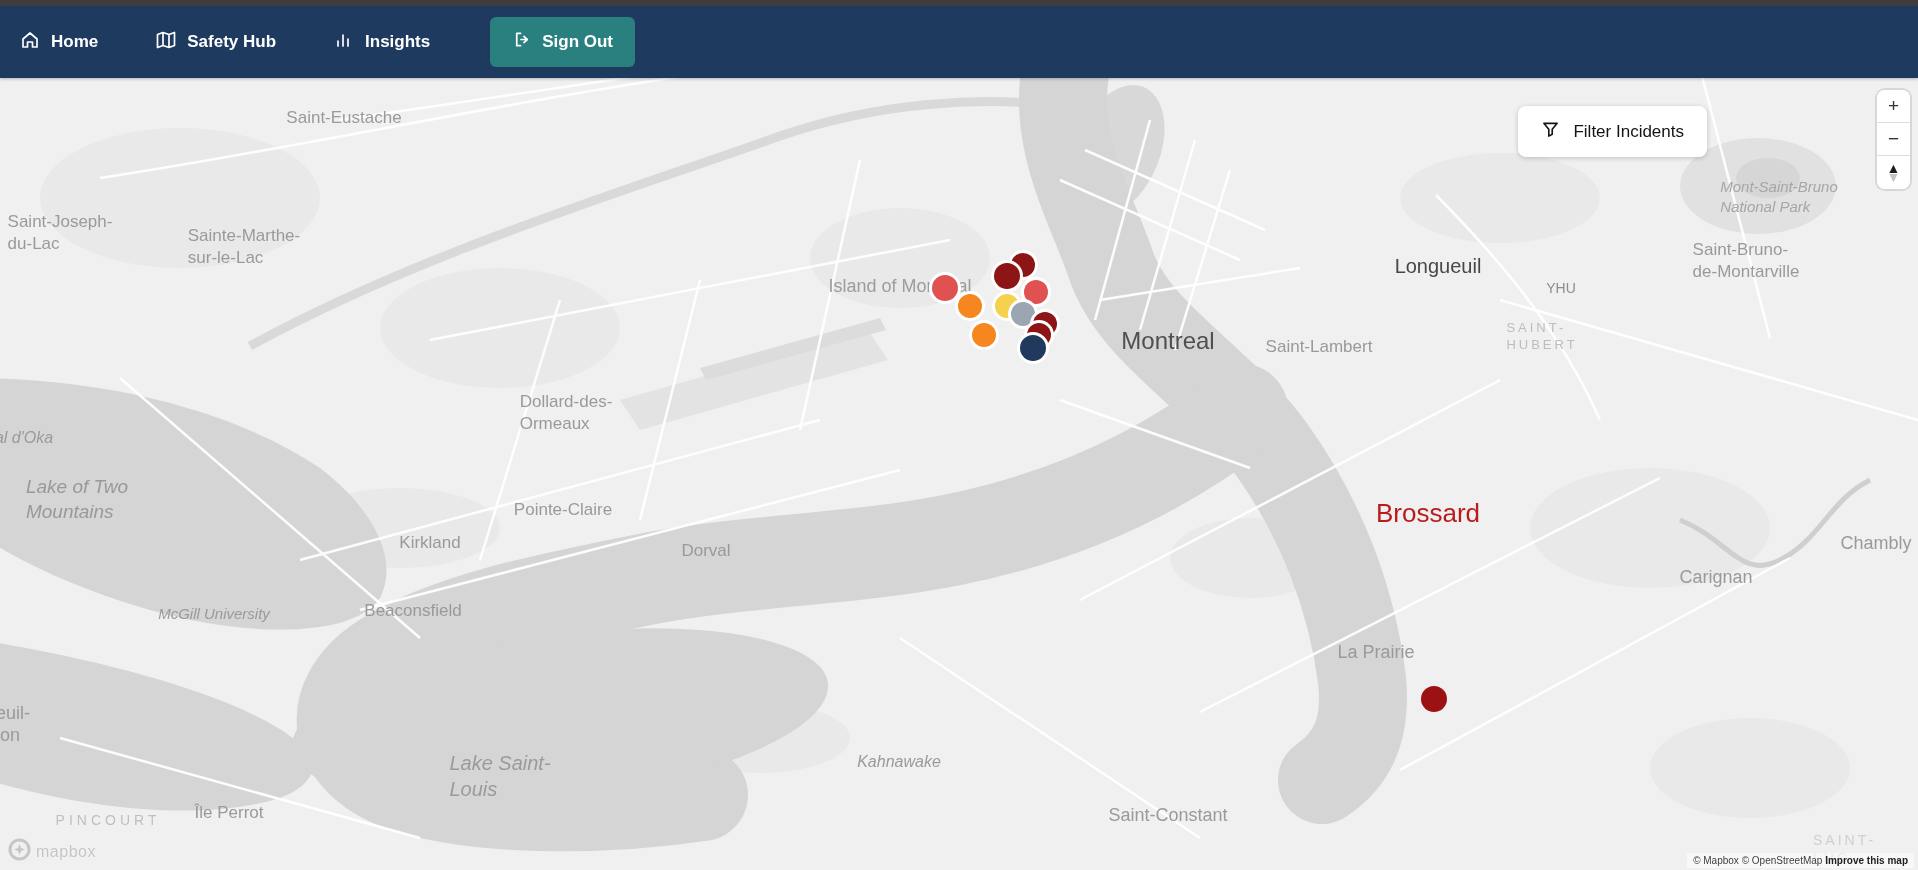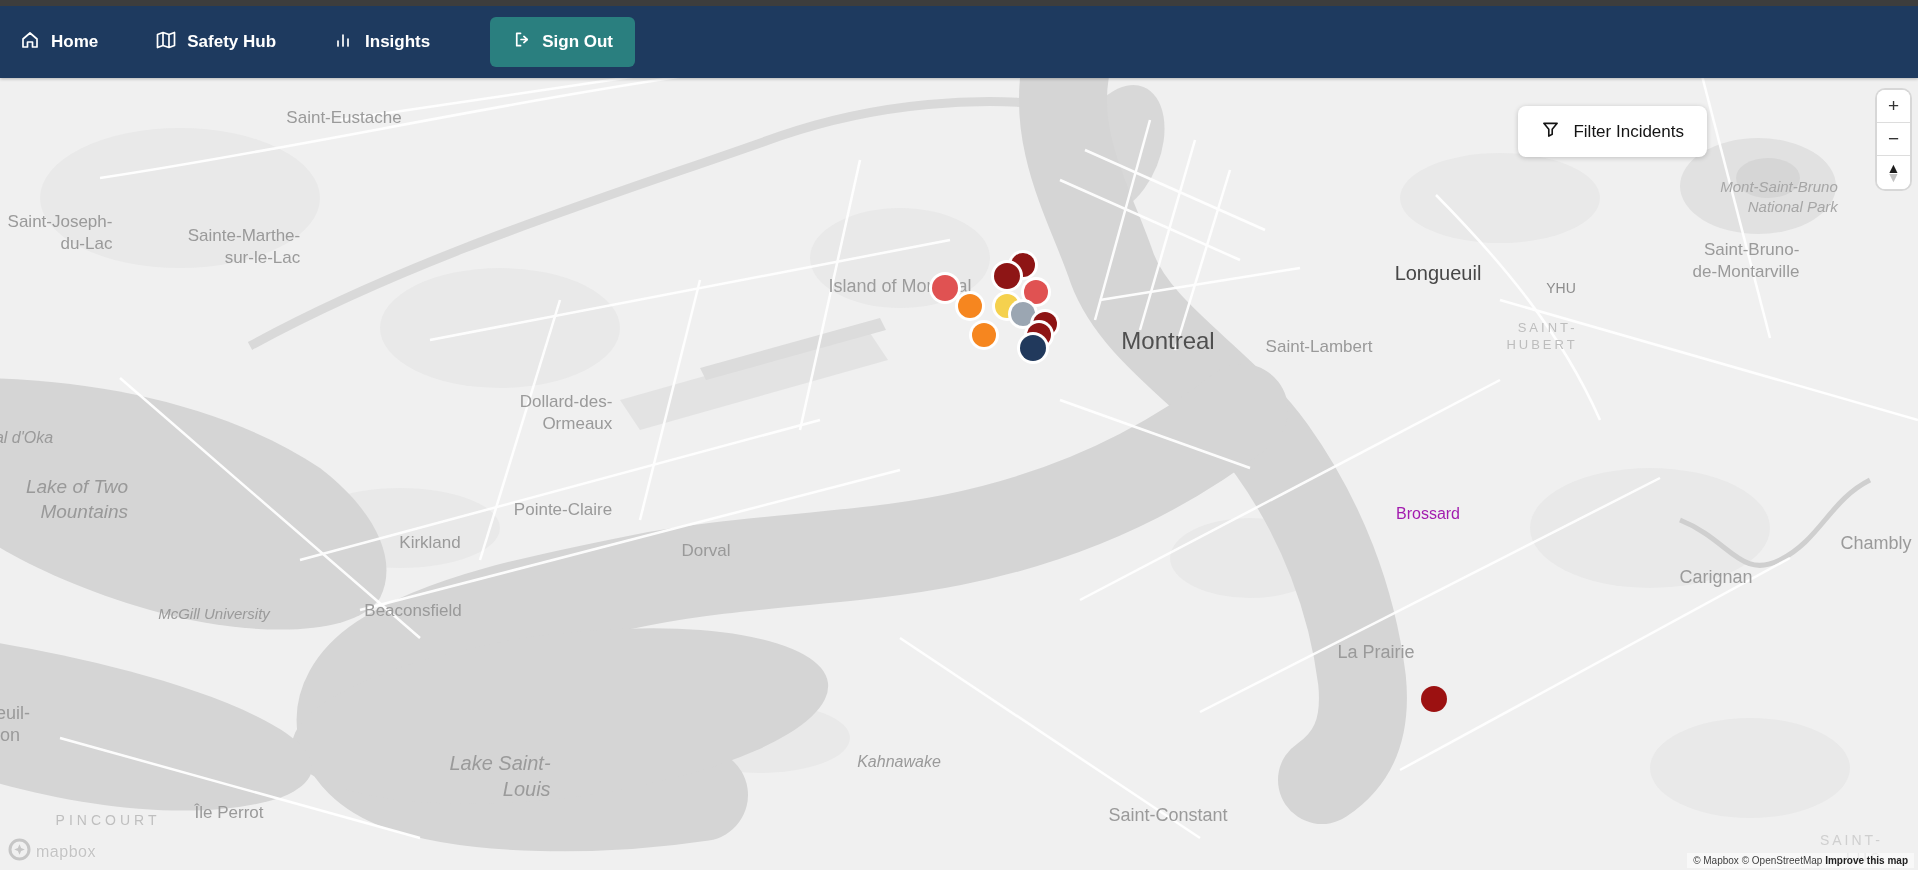--- a/index.html
+++ b/index.html
@@ -22,21 +22,21 @@
     display:flex; align-items:center; gap:11px; background:#2a7f7f; color:#ffffff;
     font-family:"Liberation Sans",sans-serif; font-size:17px; font-weight:600;
     padding:13px 22px; border:none; border-radius:6px; cursor:pointer; margin-left:2px;
   }
   .signout-btn svg { width:19px; height:19px; stroke:#ffffff; fill:none; stroke-width:1.8; stroke-linecap:round; stroke-linejoin:round; }
 
   .map { position:absolute; top:78px; left:0; width:1918px; height:792px; background:#f0f0f0; overflow:hidden; }
   .map svg.basemap { position:absolute; left:0; top:0; z-index:0; }
   .labels-layer { position:absolute; inset:0; z-index:2; pointer-events:none; }
   .markers-layer { position:absolute; inset:0; z-index:3; }
-  .map-label { position:absolute; color:#9a9a9a; white-space:pre-line; text-align:right; line-height:1.3; }
+  .map-label { position:absolute; color:#9a9a9a; white-space:pre-line; text-align:left; line-height:1.3; }
   .marker { position:absolute; border-radius:50%; cursor:pointer; }
 
   .btn-filter {
     position:absolute; top:28px; right:211px; height:51px; padding:0 23px; z-index:10;
     background:#ffffff; border:none; border-radius:8px; cursor:pointer;
     display:flex; align-items:center; gap:13px;
     font-family:"Liberation Sans",sans-serif; font-size:17px; font-weight:500; color:#141414;
     box-shadow:0 1px 5px rgba(0,0,0,.2);
   }
   .btn-filter svg { width:19px; height:19px; stroke:#141414; fill:none; stroke-width:1.7; stroke-linejoin:round; }
@@ -180,29 +180,29 @@
       <div class="map-label" style="left: 566px; top: 335px; font-size: 17px; transform: translate(-50%, -50%);">Dollard-des-
 Ormeaux</div>
       <div class="map-label" style="left: 563px; top: 432px; font-size: 17px; transform: translate(-50%, -50%);">Pointe-Claire</div>
       <div class="map-label" style="left: 418px; top: 465px; font-size: 17px; transform: translate(-50%, -50%); margin-left: 12px;">Kirkland</div>
       <div class="map-label" style="left: 706px; top: 473px; font-size: 17px; transform: translate(-50%, -50%);">Dorval</div>
       <div class="map-label" style="left: 413px; top: 533px; font-size: 17px; transform: translate(-50%, -50%);">Beaconsfield</div>
       <div class="map-label" style="left: 214px; top: 536px; font-size: 15px; font-style: italic; transform: translate(-50%, -50%);">McGill University</div>
       <div class="map-label" style="left: 900px; top: 209px; font-size: 18px; color: rgb(156, 156, 156); transform: translate(-50%, -50%);">Island of Montreal</div>
       <div class="map-label" style="left: 1168px; top: 263px; font-size: 24px; color: rgb(79, 79, 79); font-weight: 500; transform: translate(-50%, -50%);">Montreal</div>
       <div class="map-label" style="left: 1319px; top: 269px; font-size: 17px; transform: translate(-50%, -50%);">Saint-Lambert</div>
-      <div class="map-label" style="left: 1438px; top: 195px; font-size: 20px; color: rgb(71, 71, 71); font-weight: 500; transform: translate(-50%, -50%);">Longueuil</div>
+      <div class="map-label" style="left: 1438px; top: 188px; font-size: 20px; color: rgb(71, 71, 71); font-weight: 500; transform: translate(-50%, -50%);">Longueuil</div>
       <div class="map-label" style="left: 1561px; top: 210px; font-size: 14px; color: rgb(140, 140, 140); transform: translate(-50%, -50%);">YHU</div>
       <div class="map-label" style="left: 1542px; top: 259px; font-size: 13px; color: rgb(189, 189, 189); letter-spacing: 3px; transform: translate(-50%, -50%);">SAINT-
 HUBERT</div>
       <div class="map-label" style="left: 1779px; top: 118px; font-size: 15px; font-style: italic; color: rgb(166, 166, 166); transform: translate(-50%, -50%);">Mont-Saint-Bruno
 National Park</div>
       <div class="map-label" style="left: 1746px; top: 183px; font-size: 17px; transform: translate(-50%, -50%);">Saint-Bruno-
 de-Montarville</div>
-      <div class="map-label" style="left: 1428px; top: 436px; font-size: 16px; color: #a21caf; font-weight: 500; transform: translate(-50%, -50%);">Brossard</div>
+      <div class="map-label" style="left: 1428px; top: 436px; font-size: 26px; color: #b91c1c; font-weight: 500; transform: translate(-50%, -50%);">Brossard</div>
       <div class="map-label" style="left: 1376px; top: 575px; font-size: 18px; transform: translate(-50%, -50%);">La Prairie</div>
       <div class="map-label" style="left: 1716px; top: 500px; font-size: 18px; transform: translate(-50%, -50%);">Carignan</div>
       <div class="map-label" style="left: 1876px; top: 466px; font-size: 18px; transform: translate(-50%, -50%);">Chambly</div>
       <div class="map-label" style="left: 500px; top: 698px; font-size: 20px; font-style: italic; color: rgb(155, 155, 155); transform: translate(-50%, -50%);">Lake Saint-
 Louis</div>
       <div class="map-label" style="left: 229px; top: 735px; font-size: 17px; transform: translate(-50%, -50%);">Île Perrot</div>
       <div class="map-label" style="left: 108px; top: 742px; font-size: 14px; color: rgb(191, 191, 191); letter-spacing: 4px; transform: translate(-50%, -50%);">PINCOURT</div>
       <div class="map-label" style="left: 899px; top: 684px; font-size: 16px; font-style: italic; transform: translate(-50%, -50%);">Kahnawake</div>
       <div class="map-label" style="left: 1168px; top: 738px; font-size: 18px; transform: translate(-50%, -50%);">Saint-Constant</div>
       <div class="map-label" style="left: -10px; top: 636px; font-size: 18px; transform: translate(0px, -50%); text-align: left;">reuil-</div>

